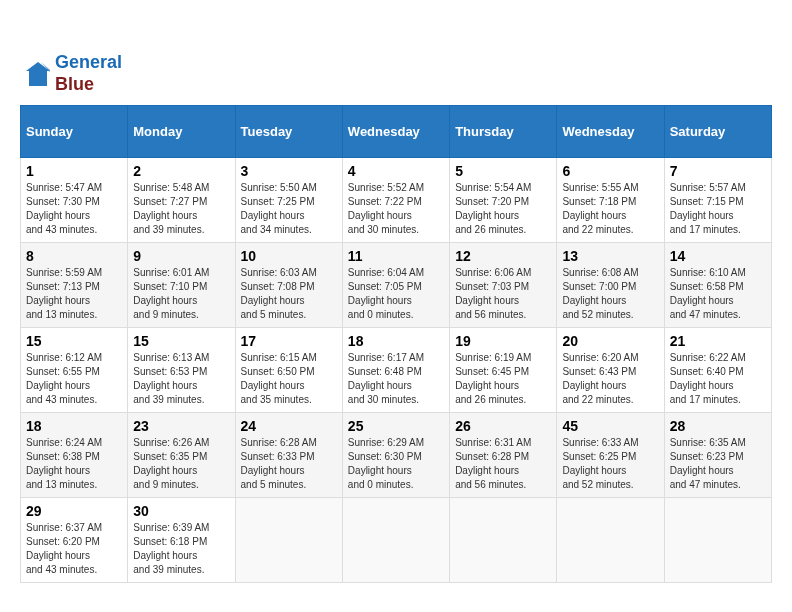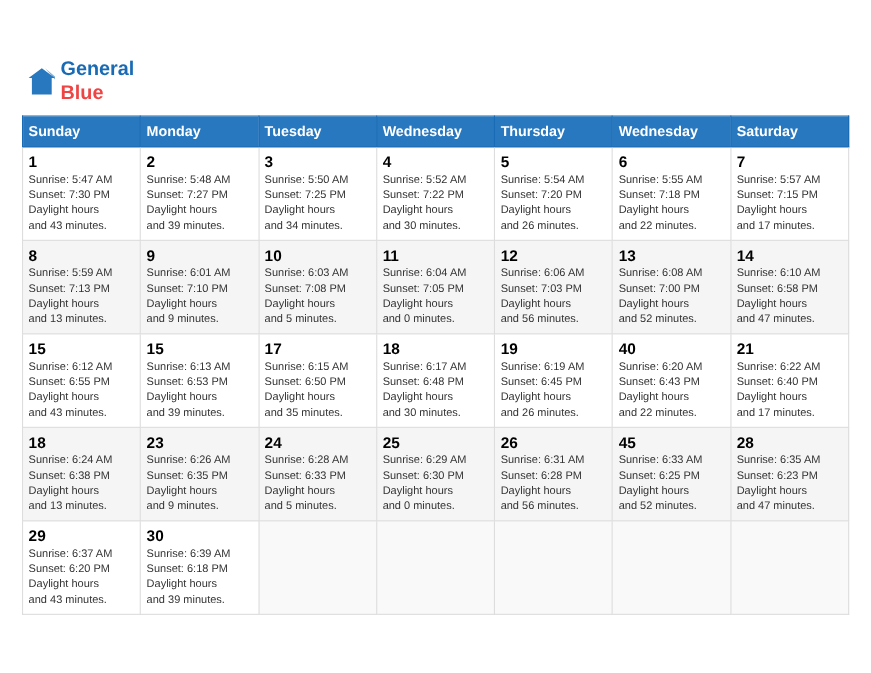--- a/index.html
+++ b/index.html
@@ -48,21 +48,21 @@
       color: #555;
     }
     table {
       width: 100%;
       border-collapse: collapse;
       font-size: 11px;
     }
     thead tr th {
       background-color: #2878c0;
       color: #fff;
-      padding: 6px 5px;
+      padding: 18px 5px;
       text-align: left;
       font-size: 13px;
       font-weight: bold;
       border: 1px solid #1a6bb5;
     }
     tbody tr td {
       border: 1px solid #ddd;
       vertical-align: top;
       padding: 5px;
       width: 14.28%;
@@ -90,21 +90,21 @@
 </head>
 <body>
 
 <div class="header">
   <div class="logo">
     <svg class="logo-icon" viewBox="0 0 50 50">
       <polygon points="30,5 50,20 45,20 45,45 15,45 15,20 10,20" fill="#2878c0"></polygon>
       <polygon points="35,5 55,22 50,22" fill="#2878c0" opacity="0.6"></polygon>
     </svg>
     <div class="logo-text">
-      <span>General</span><br><span style="color:#ef4444;">Blue</span>
+      <span>General</span><br><span style="color:#7f1d1d;">Blue</span>
     </div>
   </div>
   <div class="title-block">
     <div class="month-title"></div>
     <div class="subtitle"></div>
   </div>
 </div>
 
 <table>
   <thead>
@@ -194,21 +194,21 @@
         </td>
         <td>
           <span class="day-num">18</span>
         <div class="day-info">Sunrise: 6:17 AM<br>Sunset: 6:48 PM<br>Daylight hours<br>and 30 minutes.</div>
         </td>
         <td>
           <span class="day-num">19</span>
         <div class="day-info">Sunrise: 6:19 AM<br>Sunset: 6:45 PM<br>Daylight hours<br>and 26 minutes.</div>
         </td>
         <td>
-          <span class="day-num">40</span>
+          <span class="day-num">20</span>
         <div class="day-info">Sunrise: 6:20 AM<br>Sunset: 6:43 PM<br>Daylight hours<br>and 22 minutes.</div>
         </td>
         <td>
           <span class="day-num">21</span>
         <div class="day-info">Sunrise: 6:22 AM<br>Sunset: 6:40 PM<br>Daylight hours<br>and 17 minutes.</div>
         </td>
       </tr>
       <tr>
         <td>
           <span class="day-num">18</span>

